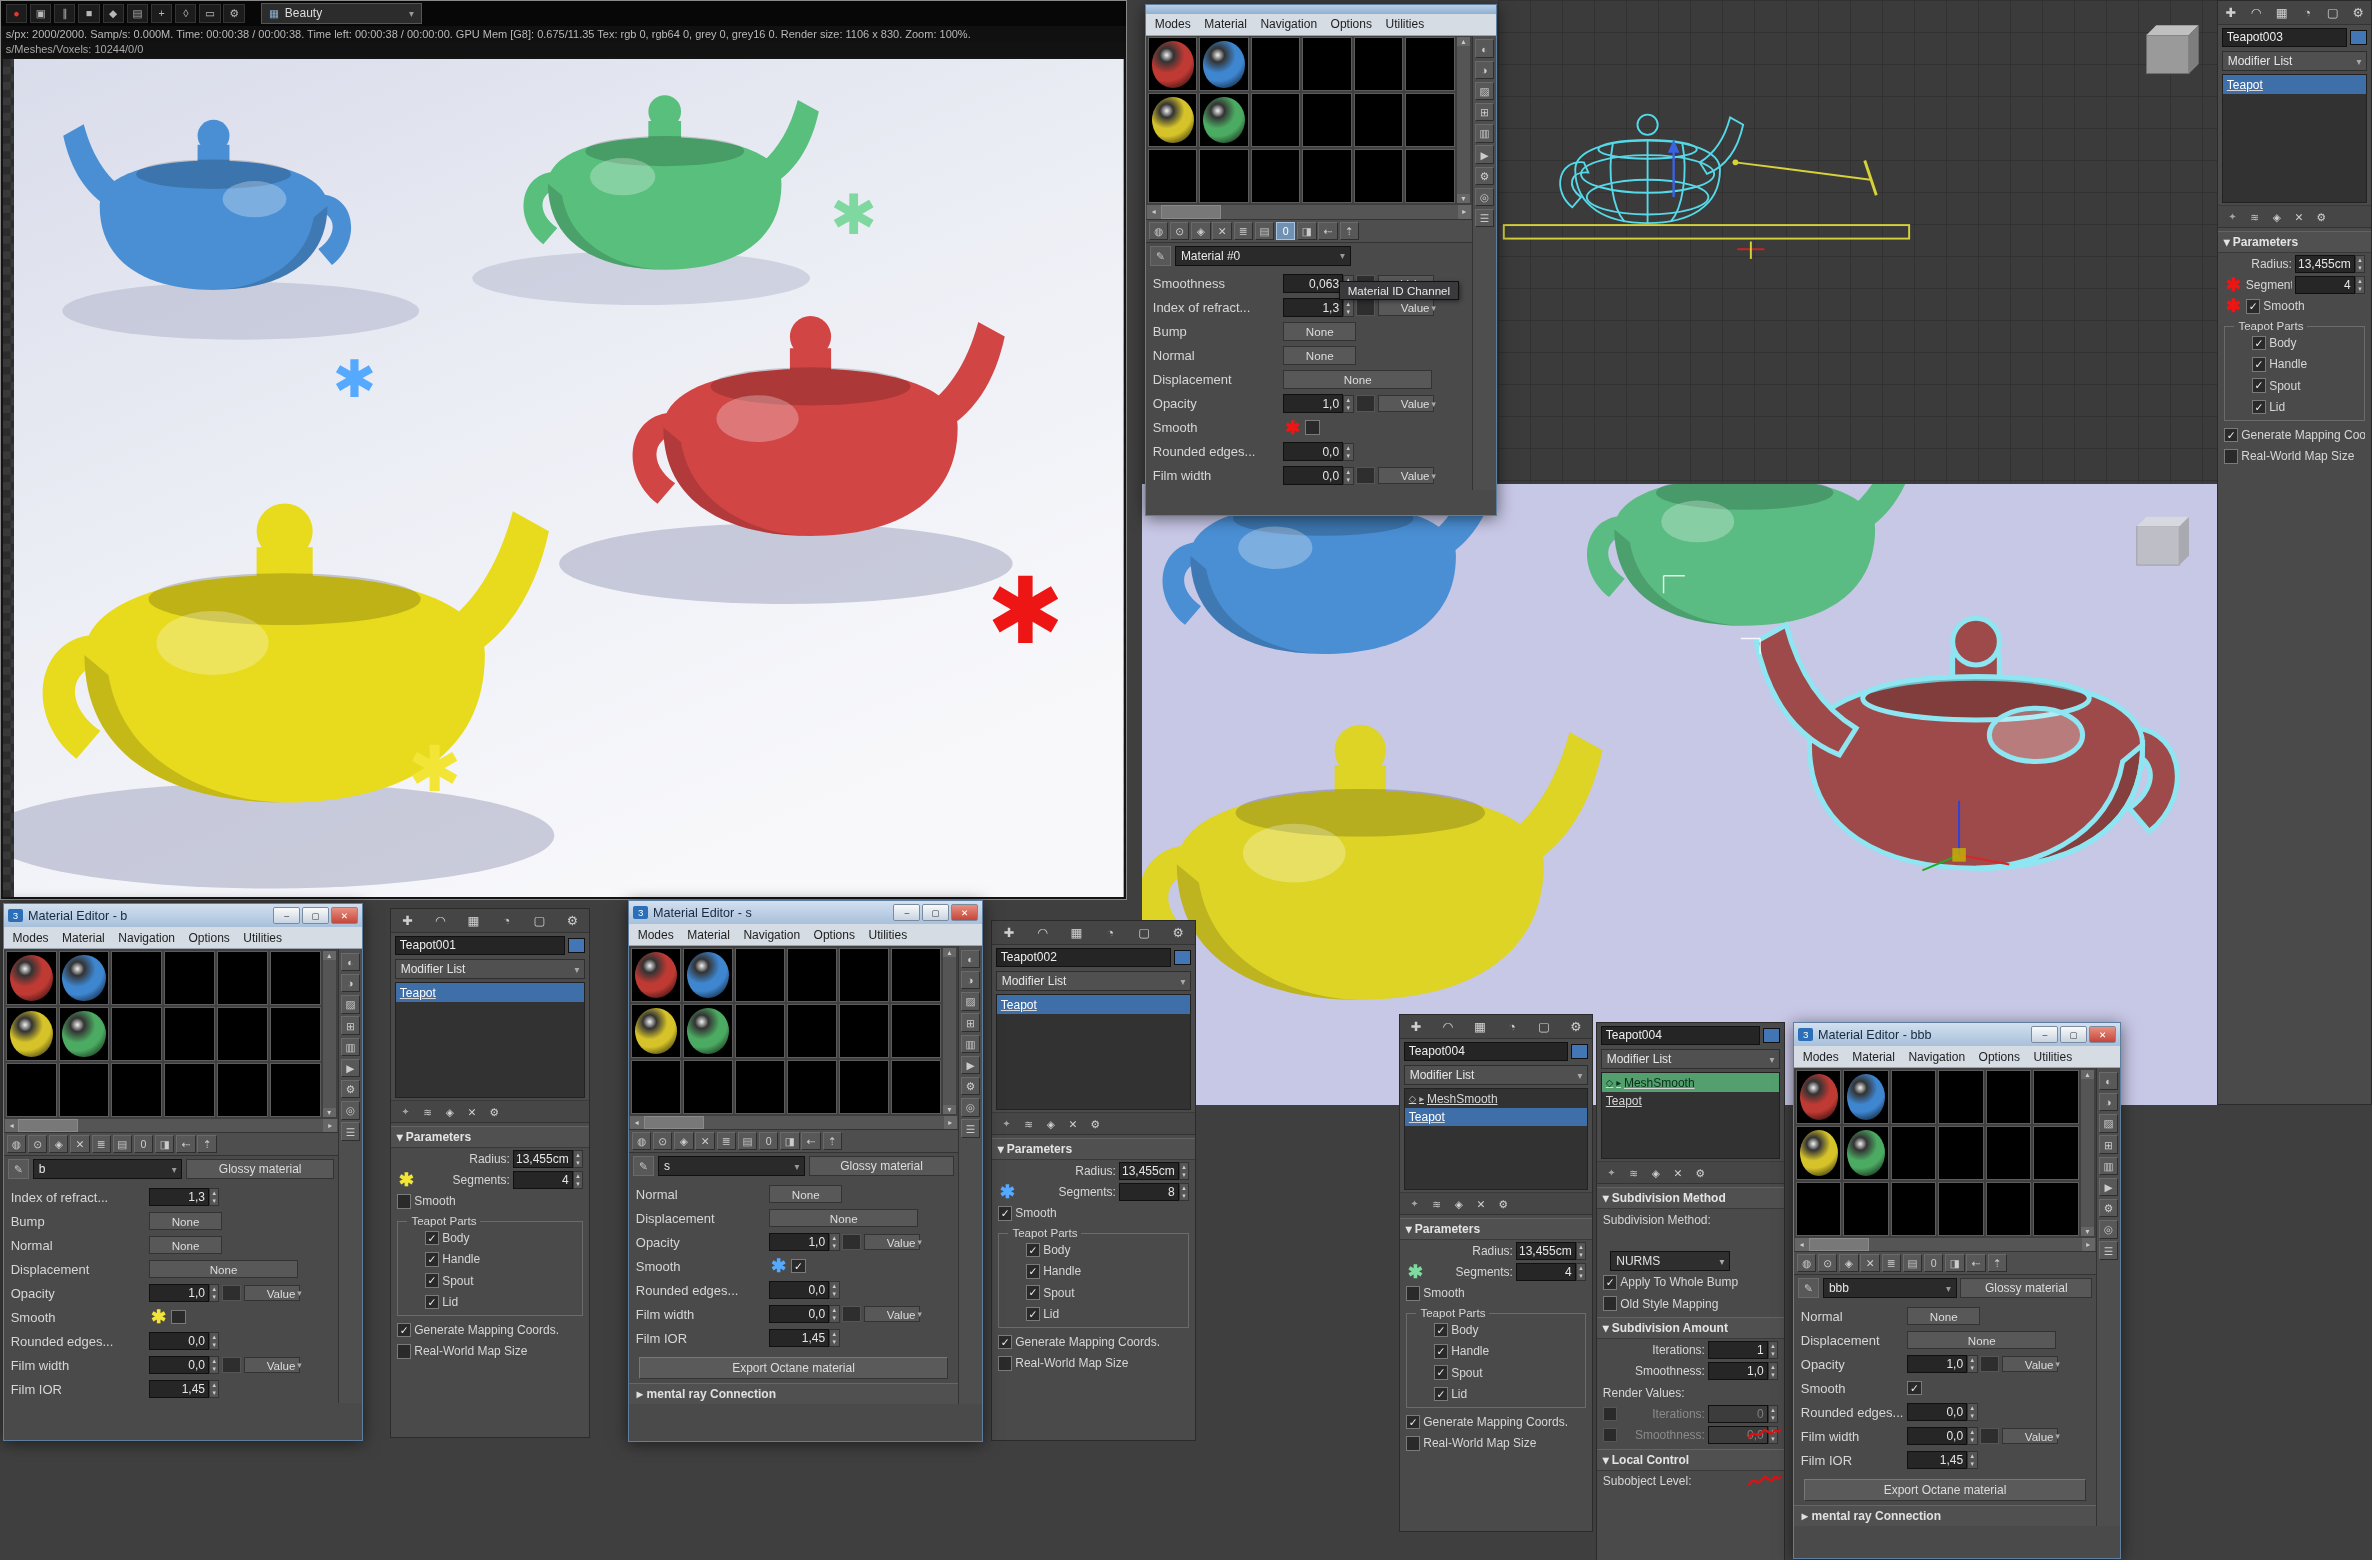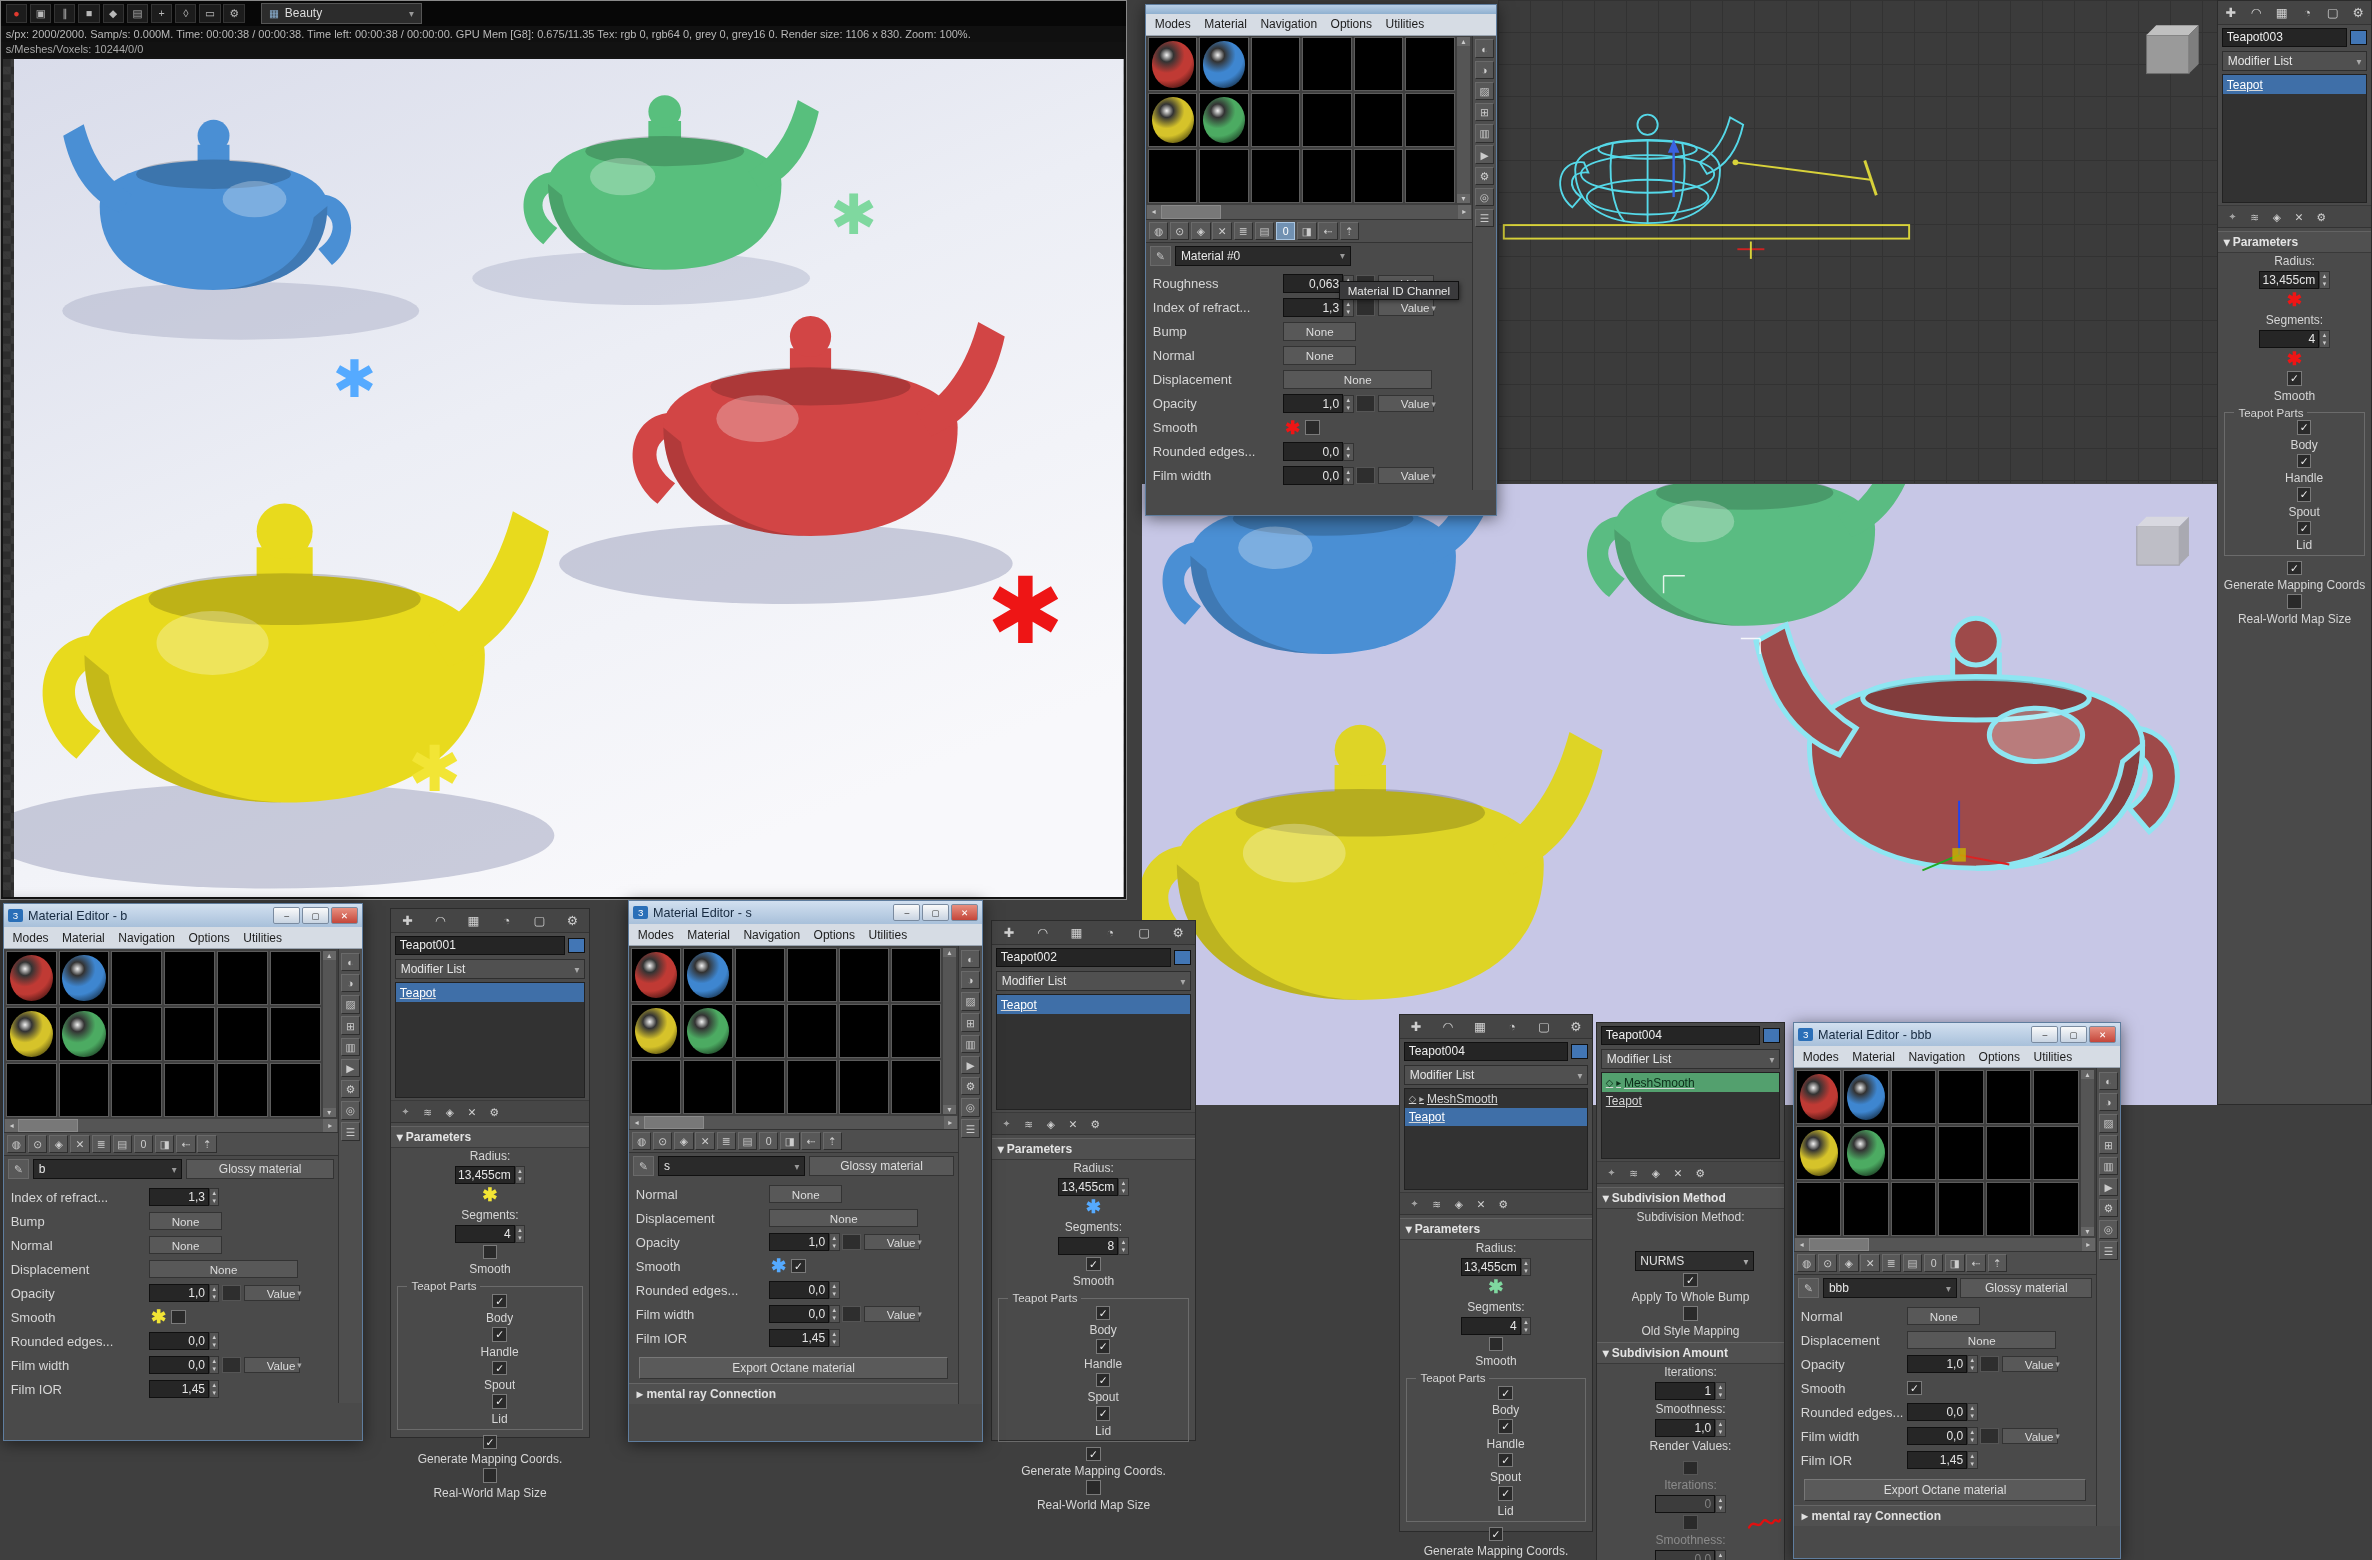--- a/index.html
+++ b/index.html
@@ -103,21 +103,21 @@
   .modlist{display:flex;align-items:center;margin:1px 3.9px 2.9px;background:#505050;border:1px solid #2e2e2e;height:18.3px;padding:0 4.8px;color:#e6e6e6;}
   .modlist .dd{margin-left:auto;font-size:9.7px;color:#aaa;}
   .stackbox{margin:0 3.9px;background:#323232;border:1px solid #222;overflow:hidden;text-decoration:underline;}
   .stackrow{height:18.3px;display:flex;align-items:center;gap:2.9px;padding:0 3.9px;white-space:nowrap;}
   .stackrow.sel{background:#3f6fa8;color:#fff;}
   .stackrow.selg{background:#53a06e;color:#0a2e18;}
   .sticon{font-size:9.7px;color:#bbb;}
   .stackrow.selg .sticon{color:#0a2e18;}
   .cp-strip{height:21px;display:flex;align-items:center;gap:6.8px;padding:0 6.8px;border-top:1px solid #3a3a3a;border-bottom:1px solid #333;margin-top:1.9px;background:#464646;}
   .cproll{height:20px;background:#505050;border-top:1px solid #636363;border-bottom:1px solid #393939;font-weight:bold;display:flex;align-items:center;padding:0 5.8px;margin-top:2.9px;color:#e4e4e4;gap:2.9px;}
-  .cprow{display:flex;align-items:center;gap:2.9px;padding:1px 5.8px;min-height:19.3px;position:relative;flex-direction:column;}
+  .cprow{display:flex;align-items:center;gap:2.9px;padding:1px 5.8px;min-height:19.3px;position:relative;}
   .cplabel{text-align:right;flex:1;white-space:nowrap;overflow:hidden;}
   .cplabel.lft{text-align:left;}
   .cplabel.dis{color:#8b8b8b;}
   .grpbox{border:1px solid #6b6b6b;margin:8.7px 5.8px 3.9px;padding:5.8px 1.9px 1.9px;position:relative;}
   .grptitle{position:absolute;top:-7.7px;left:9.7px;background:#4a4a4a;padding:0 3.9px;font-size:11.6px;}
   .ingrp{padding-left:25px;}
   .cpselect{display:flex;align-items:center;background:#2e2e2e;border:1px solid #111;height:17.4px;padding:0 4.8px;width:108px;margin-left:7.7px;color:#e2e2e2;margin-top:20px;}
   .cpselect .dd{margin-left:auto;font-size:9.7px;color:#aaa;}
   .scrib{position:absolute;right:1.9px;top:1.9px;pointer-events:none;}
 </style>
@@ -779,21 +779,21 @@
           </div>
           <div class="namerow">
             <span class="dropper">✎</span>
             <span class="namebox">
               <span>Material #0</span>
               <span class="dd">▾</span>
             </span>
           </div>
           <div class="params">
             <div class="prow">
-              <span class="plabel">Roughness</span>
+              <span class="plabel">Smoothness</span>
               <span class="ctrl">
                 <span class="spin">
                   <span class="spinval">0,063</span>
                   <span class="sparr">
                     <span>▴</span>
                     <span>▾</span>
                   </span>
                 </span>
                 <span class="slot"></span>
                 <span class="valbtn">

